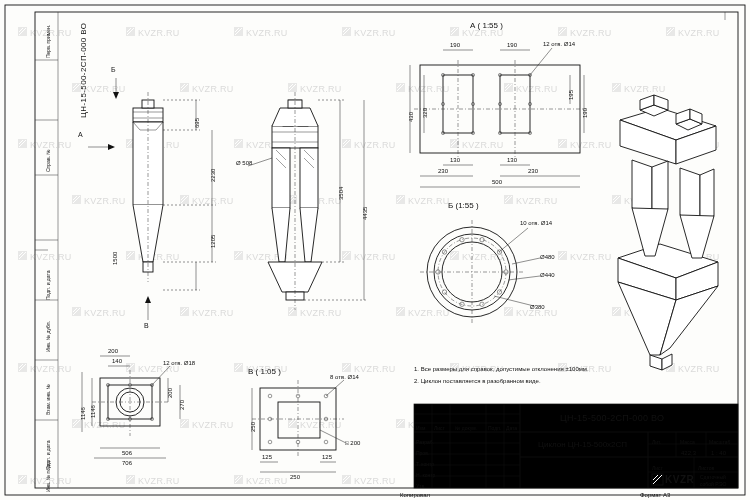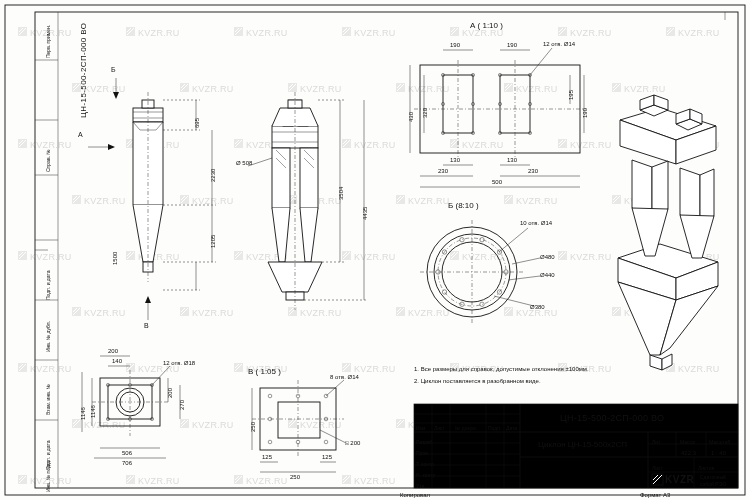--- a/index.html
+++ b/index.html
@@ -612,21 +612,21 @@
     <line x1="364" y1="100" x2="364" y2="300" class="dim"></line>
     <line x1="304" y1="300" x2="368" y2="300" class="dim" stroke-dasharray="2 2"></line>
 
     <line x1="248" y1="166" x2="272" y2="158" class="dim"></line>
   </svg>
 
   <div class="txt s6 rot90" style="left:338px;top:200px;">3504</div>
   <div class="txt s6 rot90" style="left:362px;top:220px;">4435</div>
   <div class="txt s6" style="left:236px;top:160px;">Ø 508</div>
 
-  <div class="txt s8" style="left:470px;top:22px;">А ( 1:10 )</div>
+  <div class="txt s8" style="left:470px;top:22px;">А ( 1:55 )</div>
   <svg width="750" height="500">
 
     <rect x="420" y="65" width="160" height="88" class="obj"></rect>
 
     <rect x="443" y="75" width="30" height="58" class="obj"></rect>
     <rect x="500" y="75" width="30" height="58" class="obj"></rect>
 
     <circle cx="443" cy="75" r="1.6" class="thin"></circle>
       <circle cx="473" cy="75" r="1.6" class="thin"></circle>
     <circle cx="500" cy="75" r="1.6" class="thin"></circle>
@@ -667,21 +667,21 @@
   <div class="txt s6 rot90" style="left:408px;top:122px;">430</div>
   <div class="txt s6 rot90" style="left:422px;top:118px;">320</div>
   <div class="txt s6 rot90" style="left:568px;top:100px;">195</div>
   <div class="txt s6 rot90" style="left:582px;top:118px;">190</div>
   <div class="txt s6" style="left:450px;top:157px;">130</div>
   <div class="txt s6" style="left:507px;top:157px;">130</div>
   <div class="txt s6" style="left:438px;top:168px;">230</div>
   <div class="txt s6" style="left:528px;top:168px;">230</div>
   <div class="txt s6" style="left:492px;top:179px;">500</div>
 
-  <div class="txt s8" style="left:448px;top:202px;">Б (8:10 )</div>
+  <div class="txt s8" style="left:448px;top:202px;">Б (1:55 )</div>
   <svg width="750" height="500">
     <circle cx="472" cy="272" r="45" class="obj"></circle>
     <circle cx="472" cy="272" r="38" class="obj"></circle>
     <circle cx="472" cy="272" r="30" class="obj"></circle>
     <circle cx="472" cy="272" r="34" class="dash"></circle>
     <line x1="420" y1="272" x2="524" y2="272" class="dash"></line>
     <line x1="472" y1="220" x2="472" y2="324" class="dash"></line>
 
     <g class="thin">
       <circle cx="506" cy="272" r="2.2"></circle>

